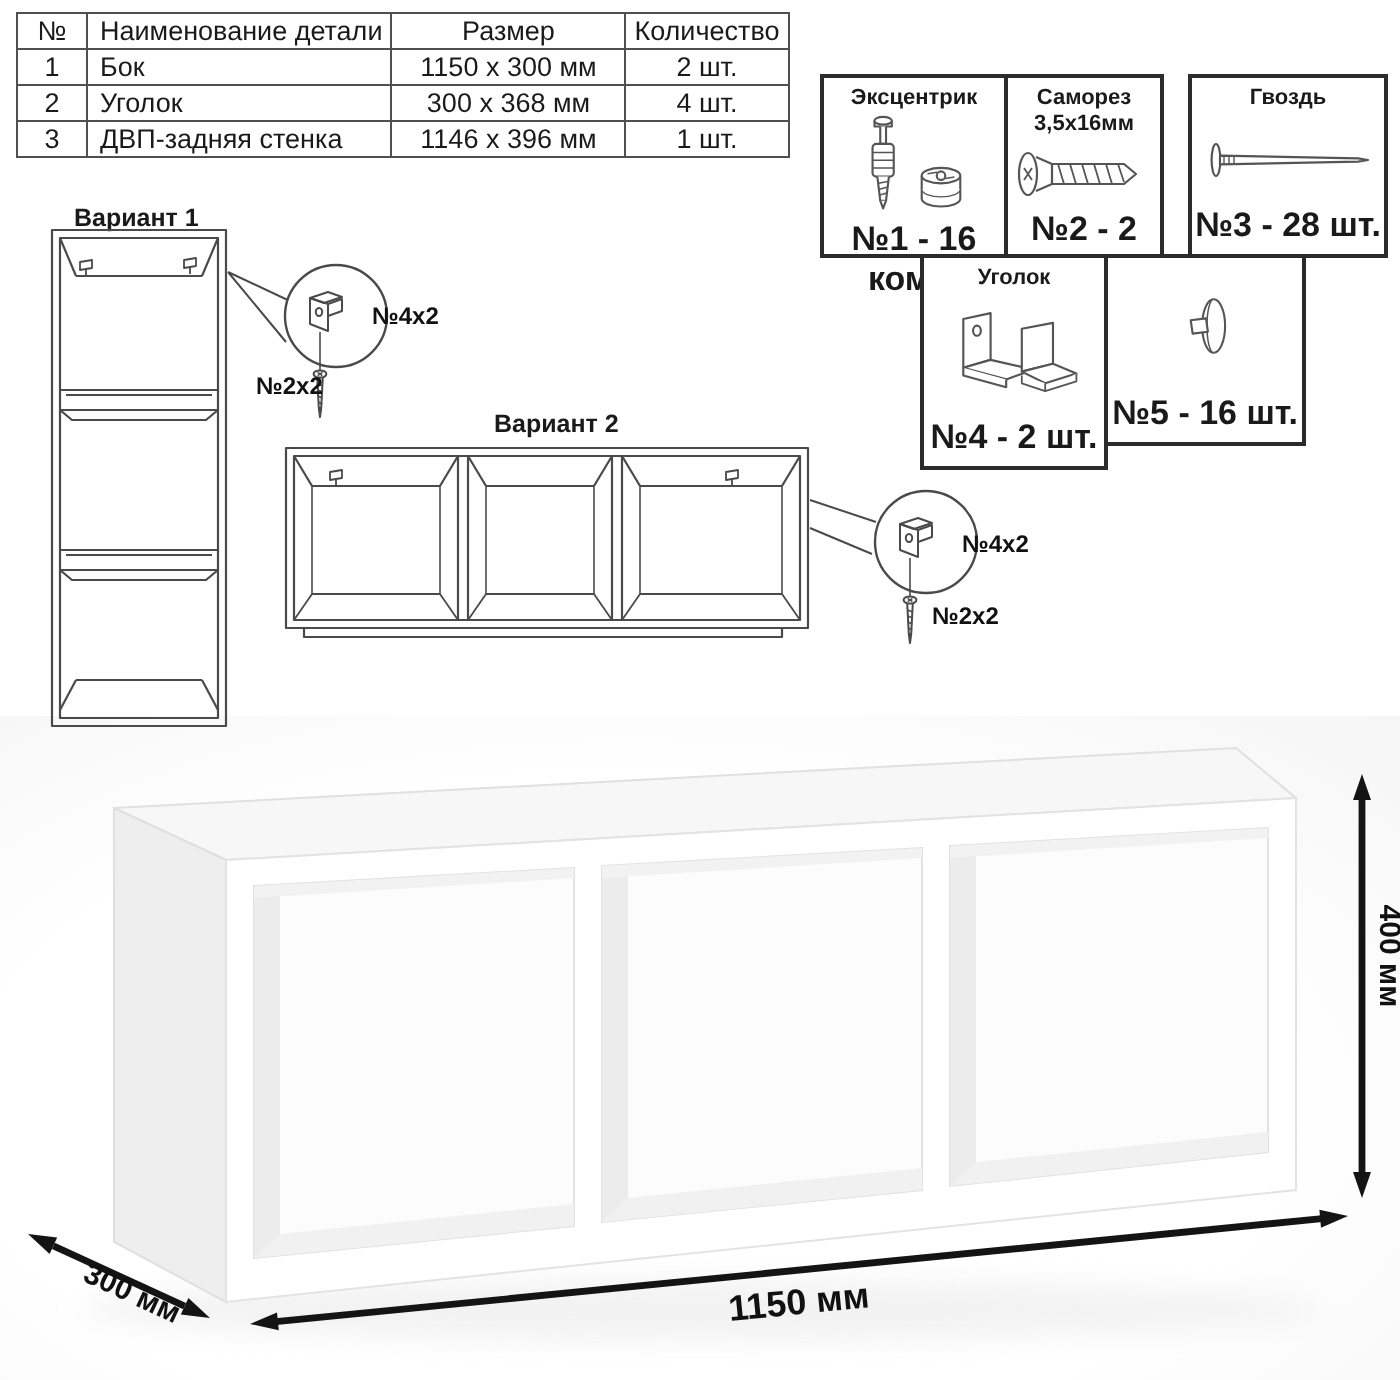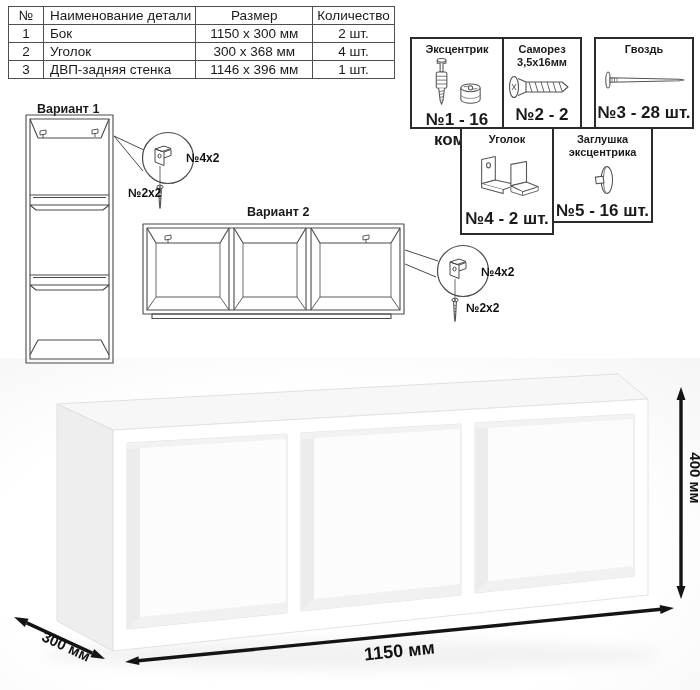--- a/index.html
+++ b/index.html
@@ -137,21 +137,20 @@
           <path d="M44,10 L60,7 L60,28 L44,32 Z"></path>
           <path d="M44,32 L60,28 L72,33 L56,38 Z"></path>
           <path d="M56,38 l0,4 -12,-4 0,-4 M72,33 l0,4 -16,5" stroke-width="0.9"></path>
         </g>
       </svg>
     </div>
     <div class="hw-count">№4 - 2 шт.</div>
   </div>
 
   <div class="hw-cell" style="left:552px;top:127px;width:101px;height:96px;">
-    <div class="hw-title">Заглушка эксцентрика</div>
     <div class="hw-icon">
       <svg width="44" height="42" viewBox="0 0 44 44">
         <g stroke="#555" fill="#fff" stroke-width="1.1" stroke-linejoin="round">
           <ellipse cx="26" cy="22" rx="6" ry="14"></ellipse>
           <path d="M26,8 a3.5,14 0 0,0 0,28" stroke-width="0.8"></path>
           <path d="M14,19 l8,-1 l1,7 l-8,1 z"></path>
         </g>
       </svg>
     </div>
     <div class="hw-count">№5 - 16 шт.</div>

